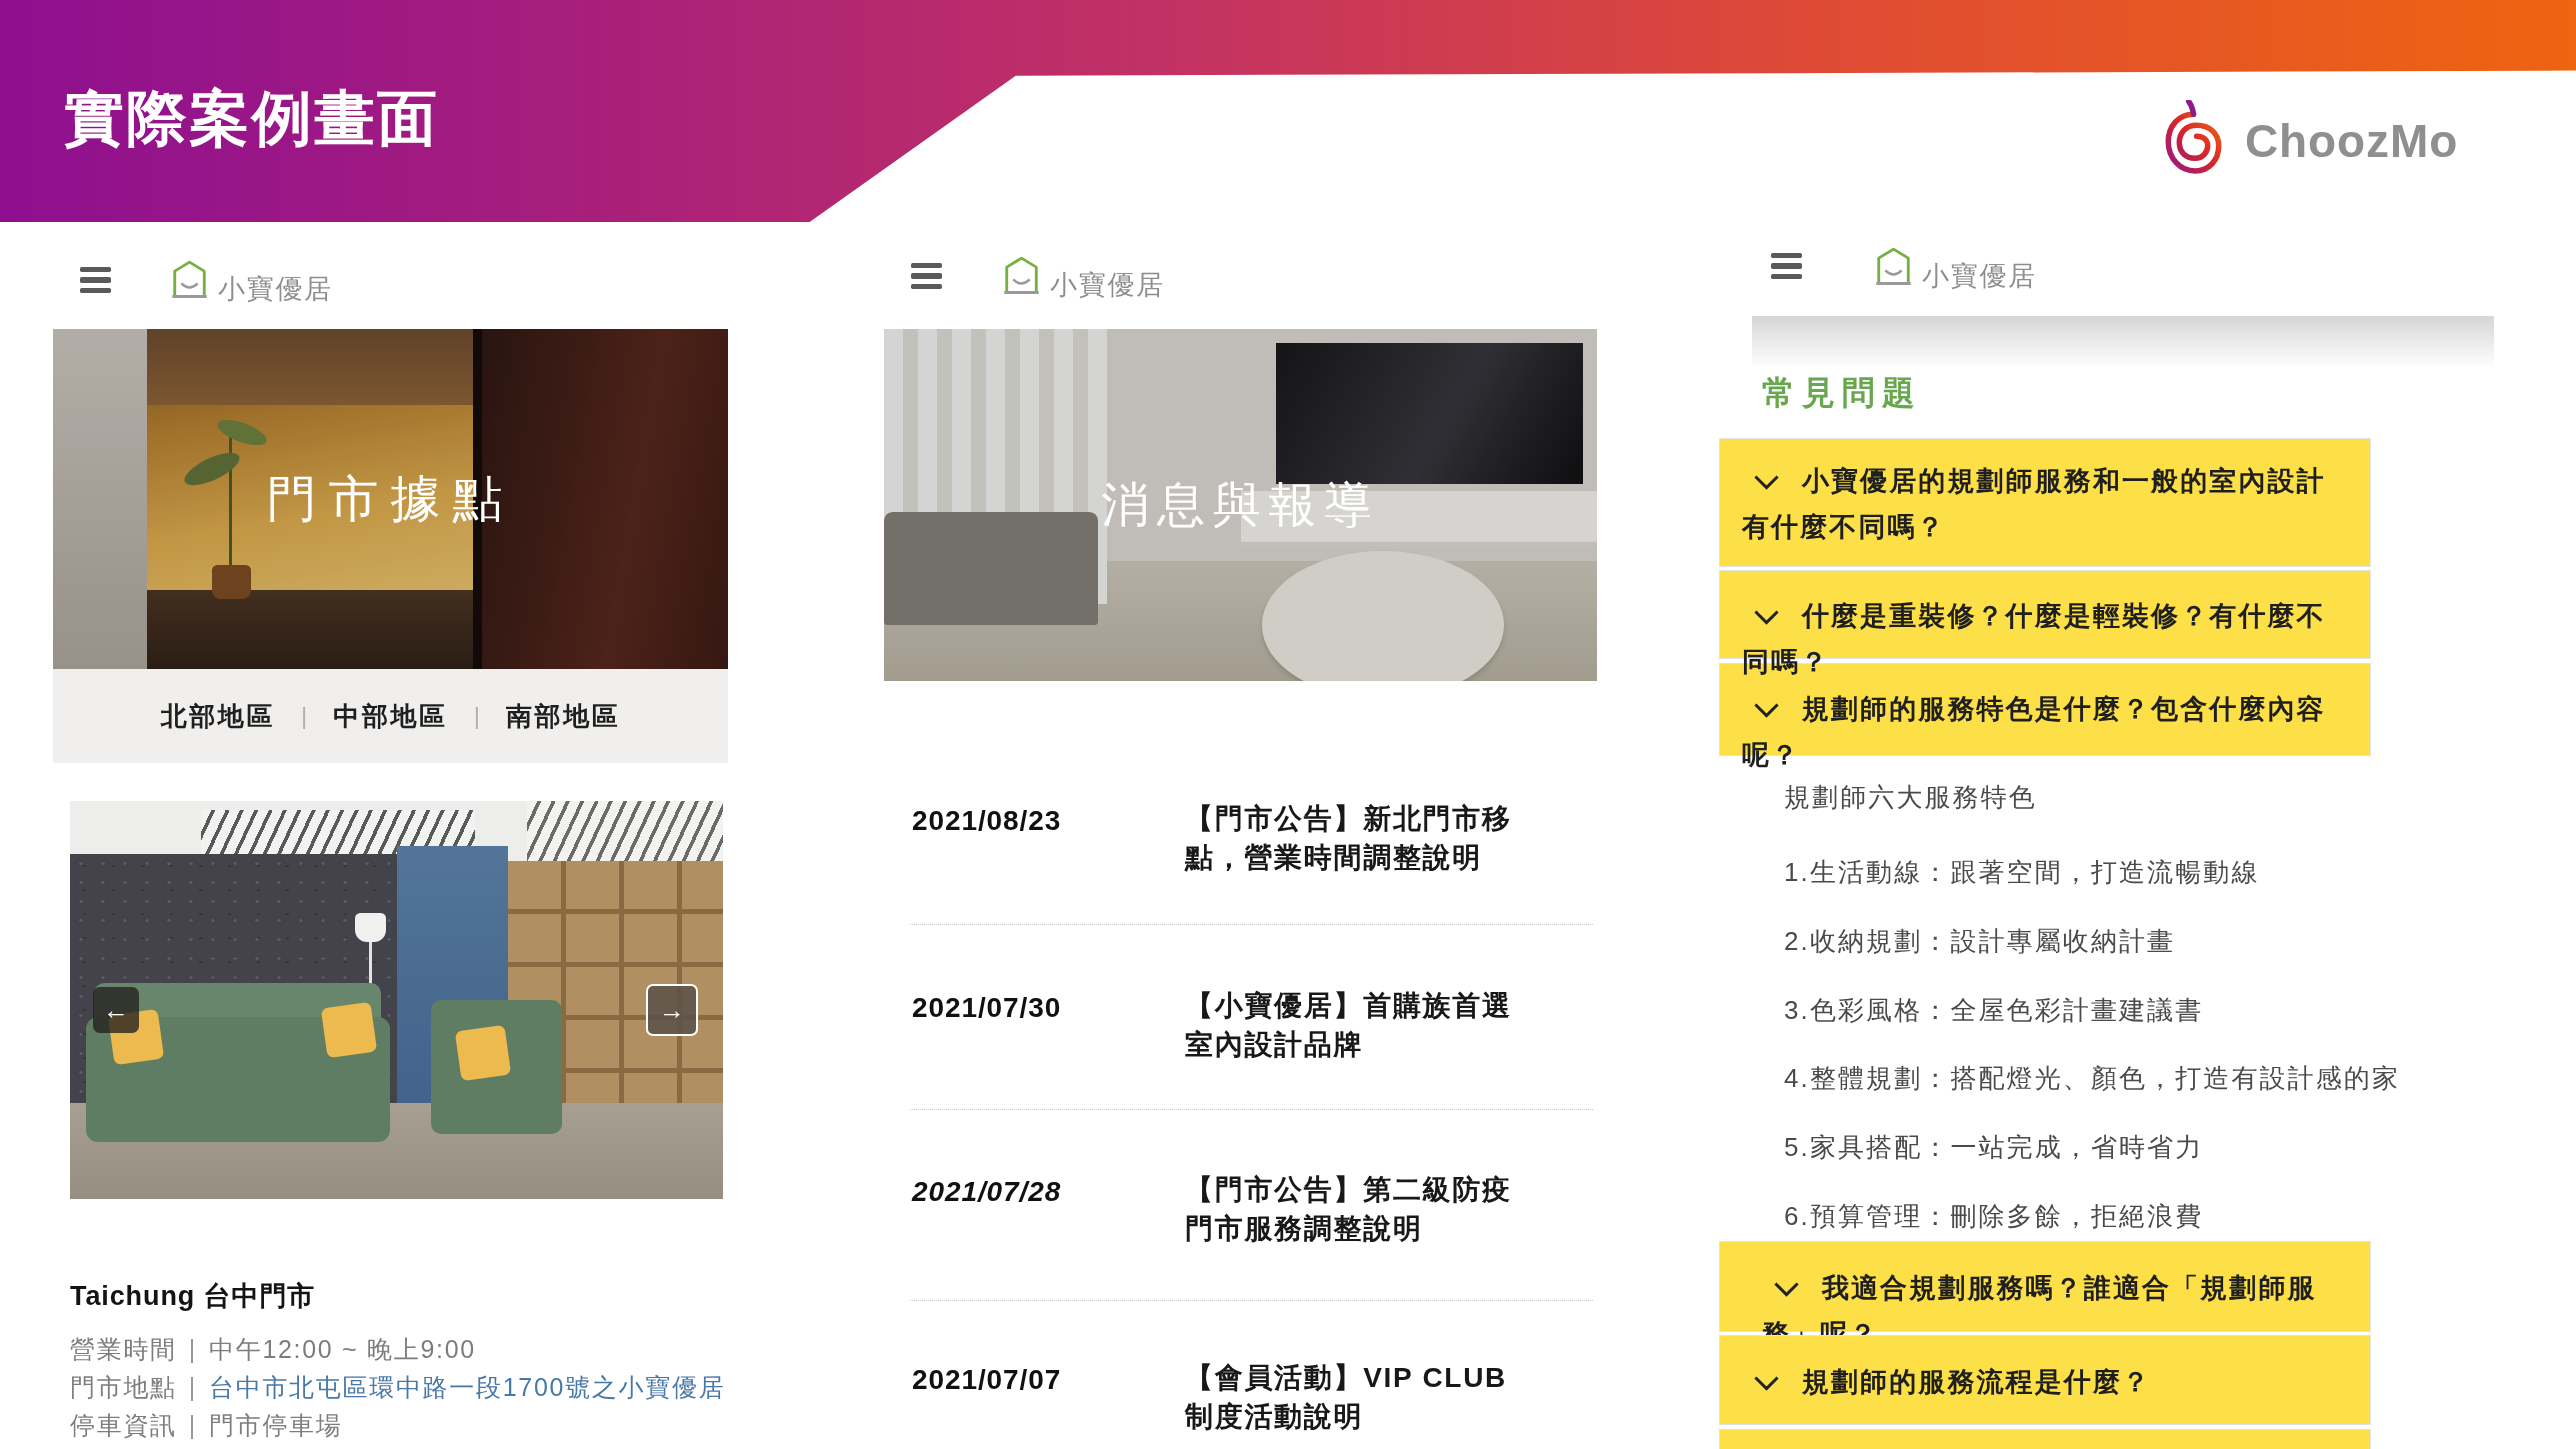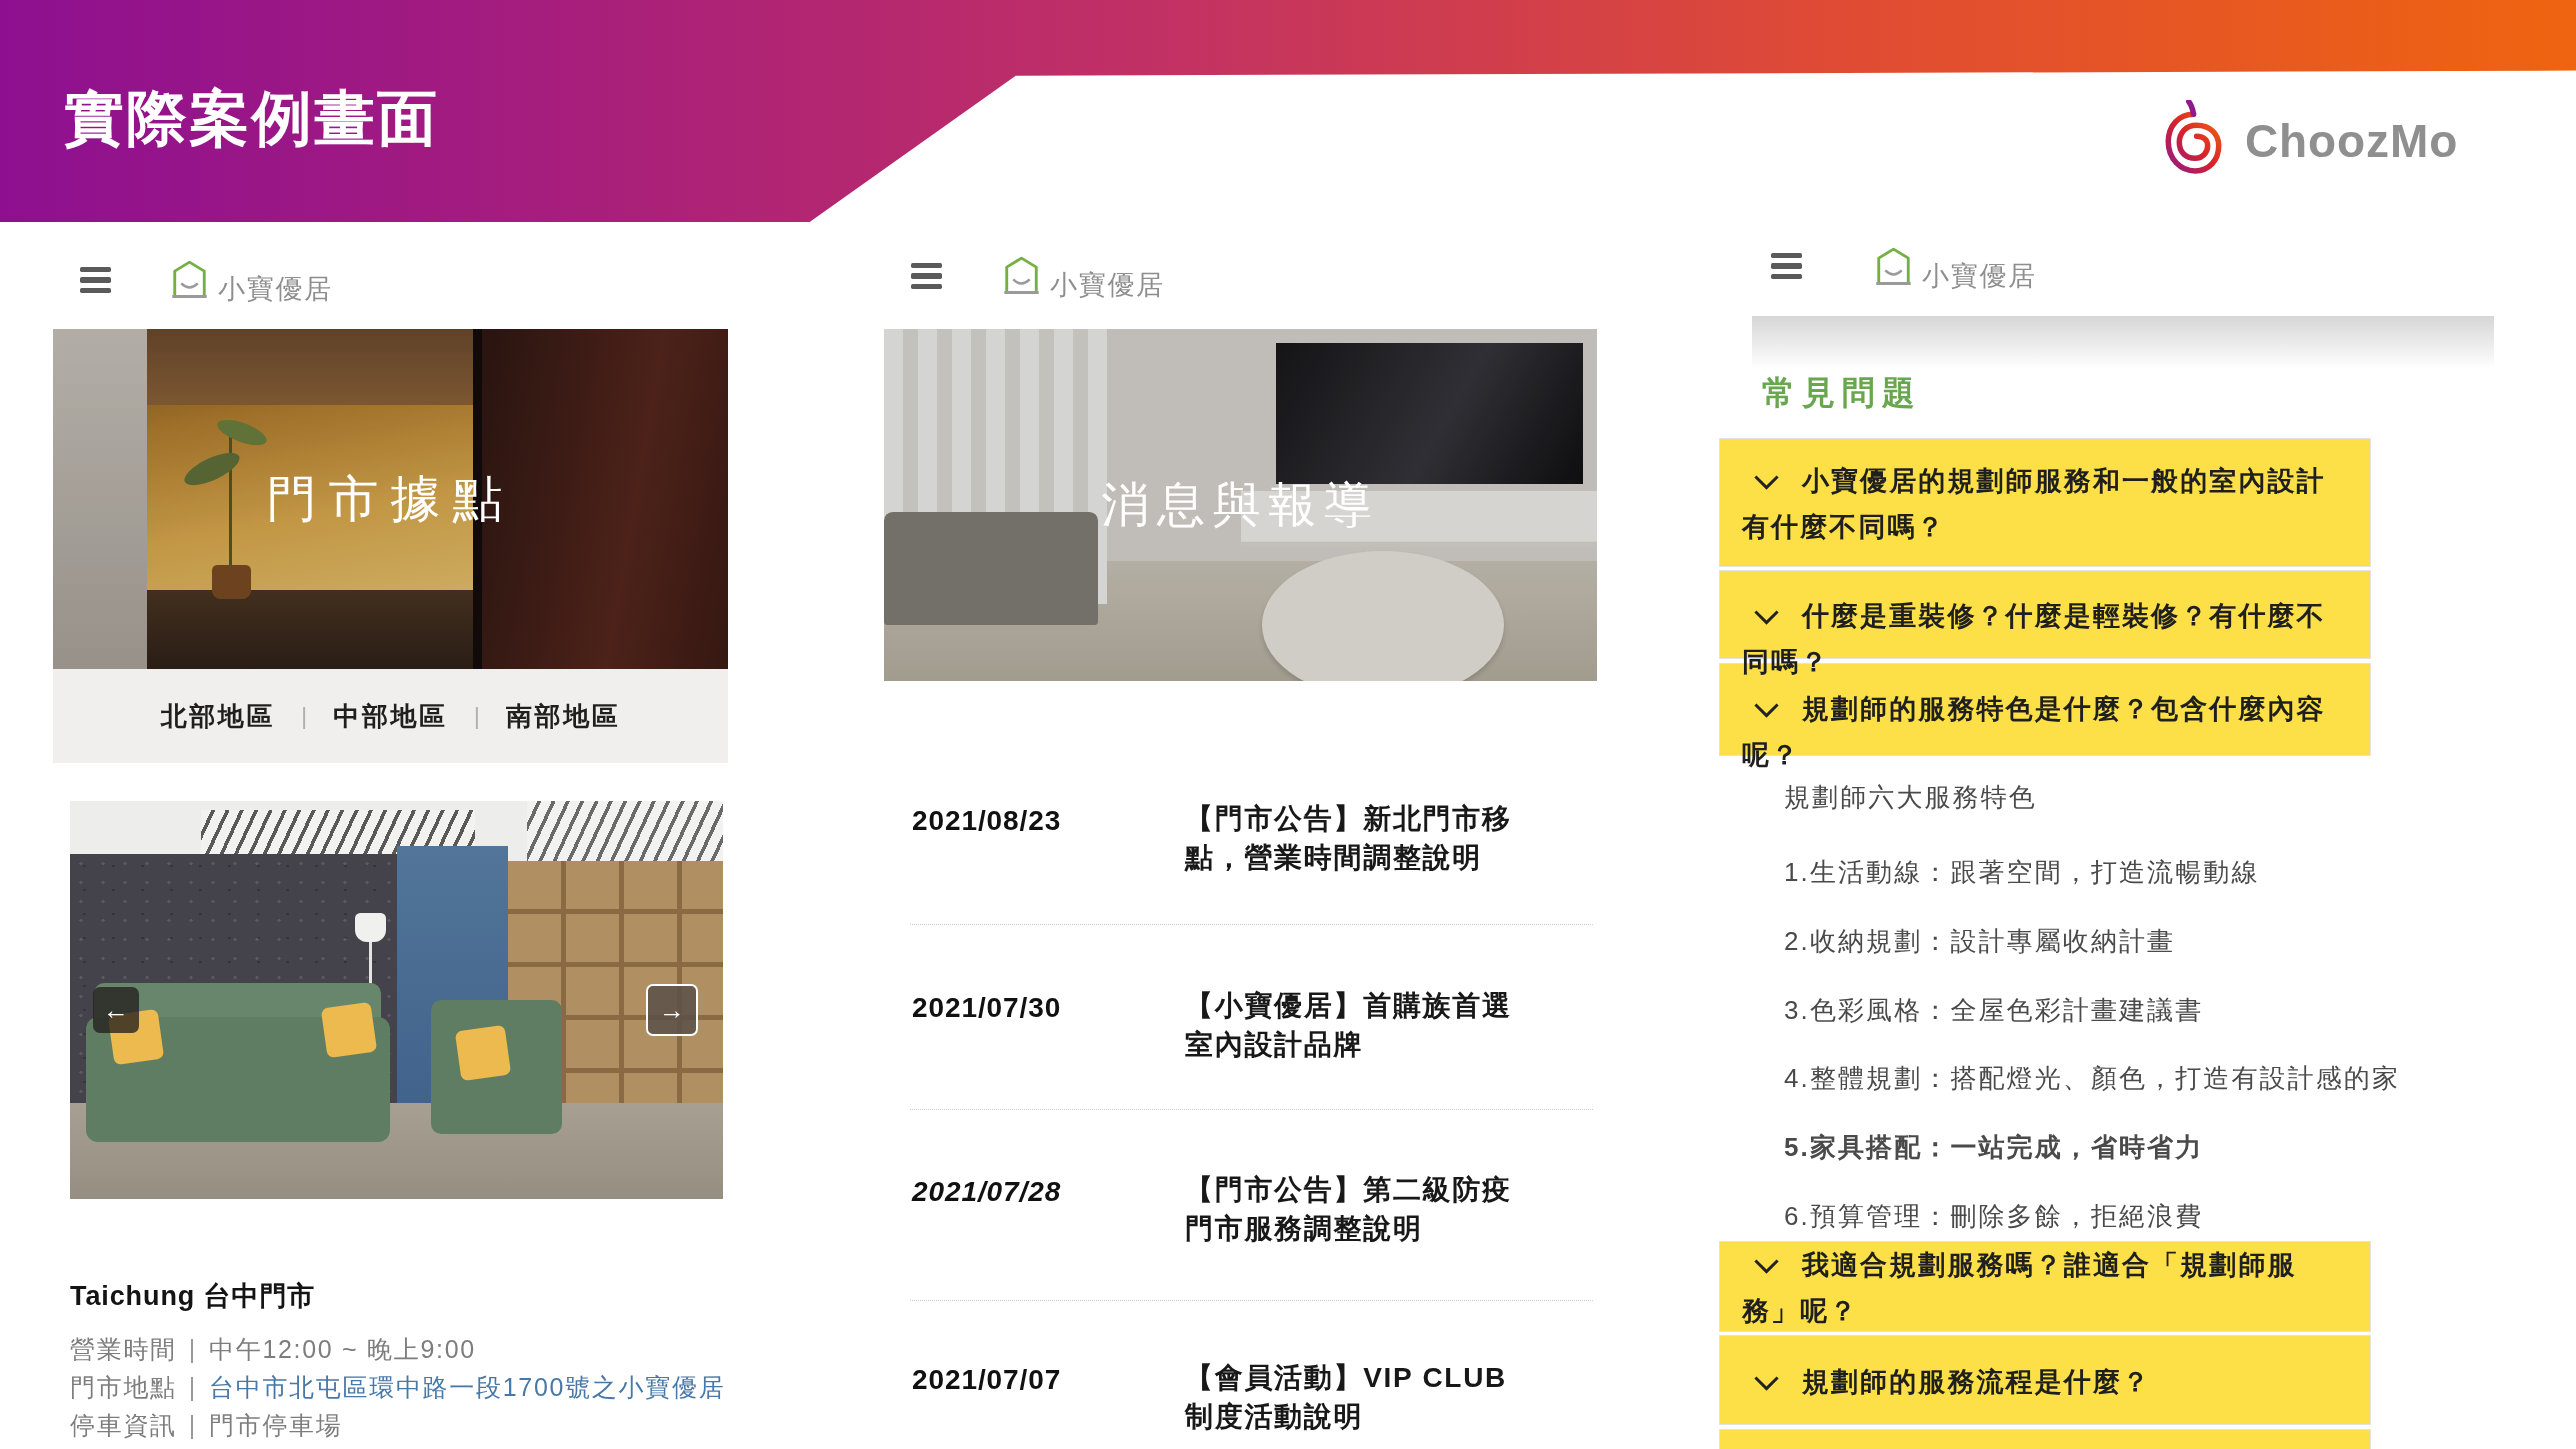--- a/index.html
+++ b/index.html
@@ -282,25 +282,25 @@
           <polyline points="4,4 17,17 30,4" fill="none" stroke="#222" stroke-width="3.5"></polyline>
         </svg><span>什麼是重裝修？什麼是輕裝修？有什麼不同嗎？</span>
     </div>
   </div>
 
   <div class="abs exp-intro" style="top:780px;">規劃師六大服務特色</div>
   <div class="abs exp-item" style="top:855px;">1.生活動線：跟著空間，打造流暢動線</div>
   <div class="abs exp-item" style="top:924px;">2.收納規劃：設計專屬收納計畫</div>
   <div class="abs exp-item" style="top:993px;">3.色彩風格：全屋色彩計畫建議書</div>
   <div class="abs exp-item" style="top:1061px;">4.整體規劃：搭配燈光、顏色，打造有設計感的家</div>
-  <div class="abs exp-item" style="top:1130px;font-weight:bold;">5.家具搭配：一站完成，省時省力</div>
+  <div class="abs exp-item" style="top:1130px;">5.家具搭配：一站完成，省時省力</div>
   <div class="abs exp-item" style="top:1199px;">6.預算管理：刪除多餘，拒絕浪費</div>
 
   <div class="abs faq-box" style="top:1241px;height:91px;">
-    <div class="faq-q" style="">
+    <div class="faq-q" style="padding-top:23px;margin-left:20px;">
       <svg class="chev" width="29" height="19" viewBox="0 0 34 22">
           <polyline points="4,4 17,17 30,4" fill="none" stroke="#222" stroke-width="3.5"></polyline>
         </svg><span>我適合規劃服務嗎？誰適合「規劃師服務」呢？</span>
     </div>
   </div>
   <div class="abs faq-box" style="top:1335px;height:90px;">
     <div class="faq-q" style="padding-top:23px;">
       <svg class="chev" width="29" height="19" viewBox="0 0 34 22">
           <polyline points="4,4 17,17 30,4" fill="none" stroke="#222" stroke-width="3.5"></polyline>
         </svg><span>規劃師的服務流程是什麼？</span>

